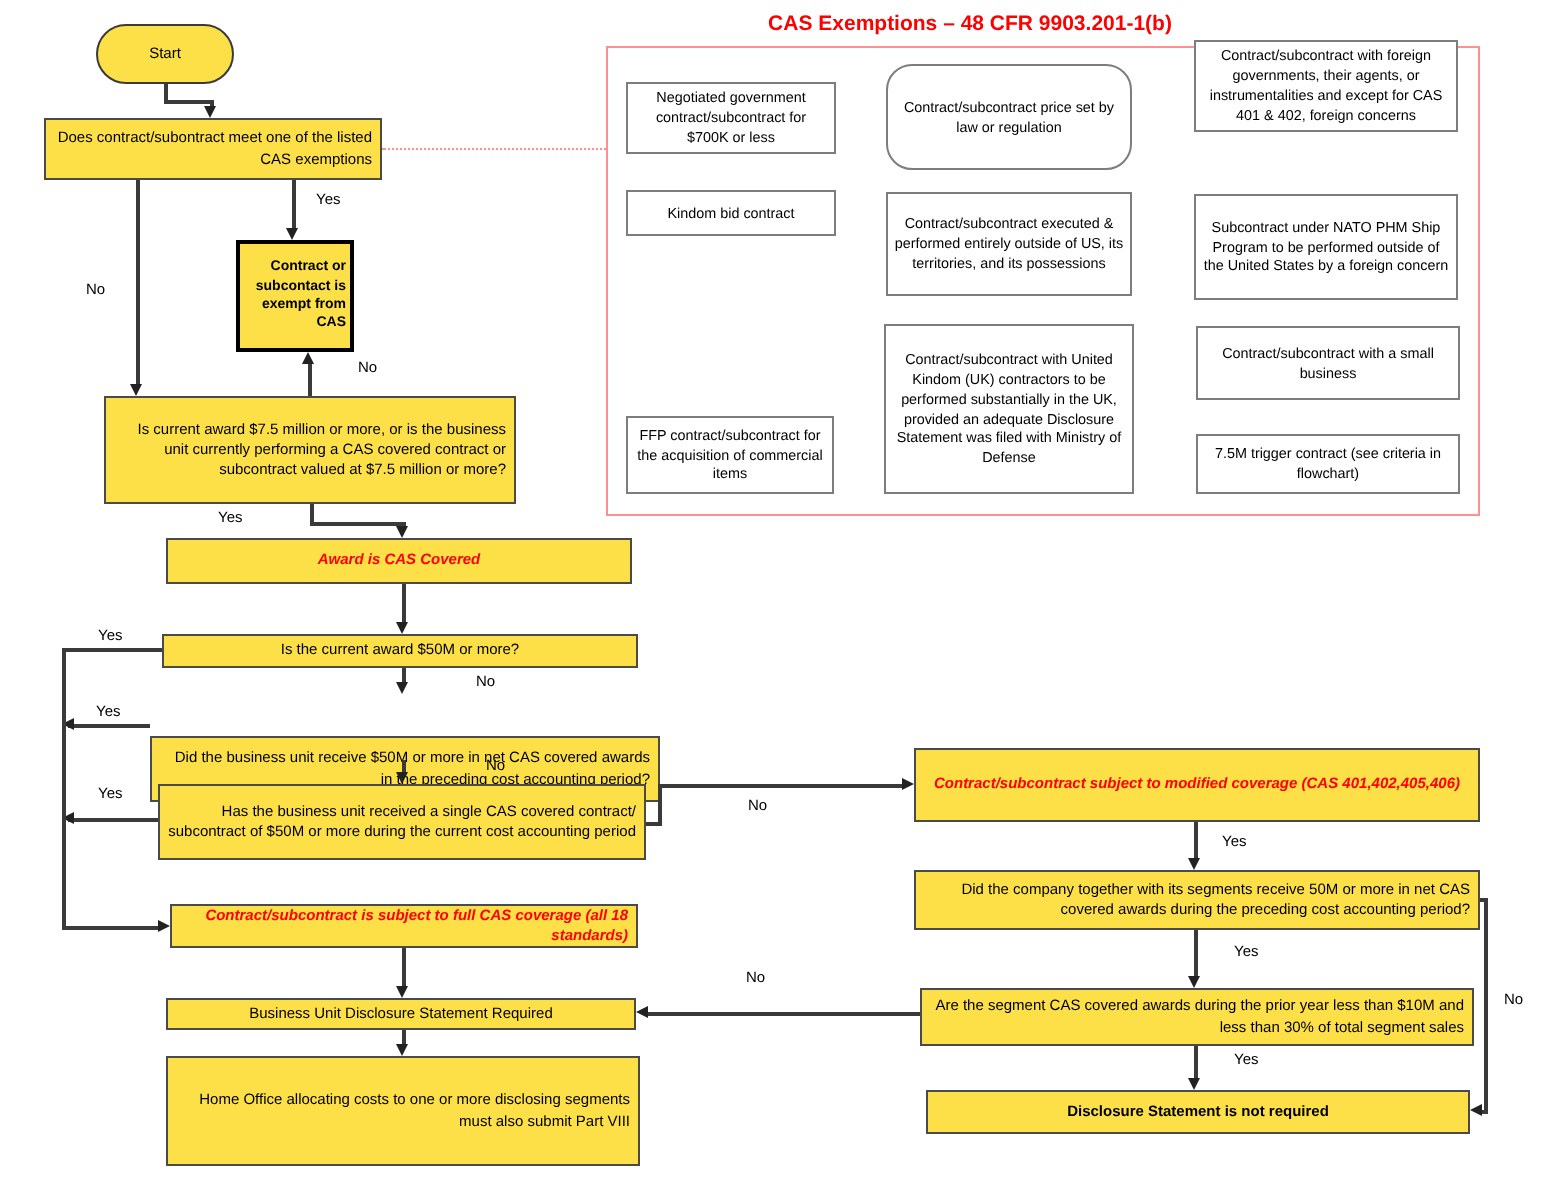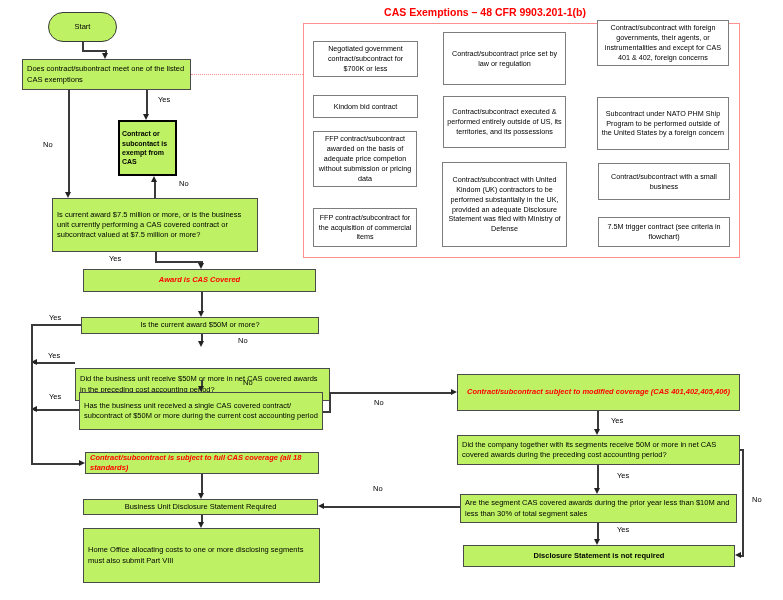--- a/index.html
+++ b/index.html
@@ -1,22 +1,22 @@
 <!DOCTYPE html>
 <html><head>
 <meta charset="utf-8">
 <style>
   html,body{margin:0;padding:0;background:#fff;}
   #canvas{
     position:relative;width:783px;height:600px;background:#ffffff;
     font-family:"Liberation Sans", sans-serif;color:#000;overflow:hidden;
   }
   .node{
-    position:absolute;background:#bef264;border:1.5px solid #4a4a4a;
-    display:flex;align-items:center;justify-content:center;text-align:left;
+    position:absolute;background:#fde047;border:1.5px solid #4a4a4a;
+    display:flex;align-items:center;justify-content:center;text-align:right;
     font-size:7.5px;line-height:1.35;padding:2px 4px;box-sizing:border-box;
   }
   .oval{border-radius:16px;border:1.5px solid #3a3a3a;}
   .boldbox{border:2px solid #000;font-weight:bold;font-size:7px;}
   .redtext{color:#ff0000;font-weight:bold;font-style:italic;}
   .boldtext{font-weight:bold;}
   .container{
     position:absolute;border:1.5px solid #ff9090;background:#fff;box-sizing:border-box;
   }
   .ex{
@@ -42,23 +42,22 @@
 </head>
 <body>
 
 <div id="canvas">
 
   <div class="title" style="left:340px;top:6px;width:290px;">CAS Exemptions – 48 CFR 9903.201-1(b)</div>
   <div class="container" style="left:303px;top:23px;width:437px;height:235px;"></div>
 
   <div class="ex" style="left:313px;top:41px;width:105px;height:36px;">Negotiated government contract/subcontract for $700K or less</div>
   <div class="ex" style="left:313px;top:95px;width:105px;height:23px;">Kindom bid contract</div>
-  <div class="ex" style="left:313px;top:131px;width:104px;height:56px;">FFP contract/subcontract awarded on the basis of adequate price competion without submission or pricing data</div>
   <div class="ex" style="left:313px;top:208px;width:104px;height:39px;">FFP contract/subcontract for the acquisition of commercial items</div>
-  <div class="ex" style="left:443px;top:32px;width:123px;height:53px;">Contract/subcontract price set by law or regulation</div>
+  <div class="ex" style="left:443px;top:32px;width:123px;height:53px;border-radius:13px;">Contract/subcontract price set by law or regulation</div>
   <div class="ex" style="left:443px;top:96px;width:123px;height:52px;">Contract/subcontract executed &amp; performed entirely outside of US, its territories, and its possessions</div>
   <div class="ex" style="left:442px;top:162px;width:125px;height:85px;">Contract/subcontract with United Kindom (UK) contractors to be performed substantially in the UK, provided an adequate Disclosure Statement was filed with Ministry of Defense</div>
   <div class="ex" style="left:597px;top:20px;width:132px;height:46px;">Contract/subcontract with foreign governments, their agents, or instrumentalities and except for CAS 401 &amp; 402, foreign concerns</div>
   <div class="ex" style="left:597px;top:97px;width:132px;height:53px;">Subcontract under NATO PHM Ship Program to be performed outside of the United States by a foreign concern</div>
   <div class="ex" style="left:598px;top:163px;width:132px;height:37px;">Contract/subcontract with a small business</div>
   <div class="ex" style="left:598px;top:217px;width:132px;height:30px;">7.5M trigger contract (see criteria in flowchart)</div>
 
   <div class="node oval" style="left:48px;top:12px;width:69px;height:30px;">Start</div>
   <div class="node" style="left:22px;top:59px;width:169px;height:31px;">Does contract/subontract meet one of the listed CAS exemptions</div>
   <div class="node boldbox" style="left:118px;top:120px;width:59px;height:56px;padding:1px 2px;">Contract or subcontact is exempt from CAS</div>

